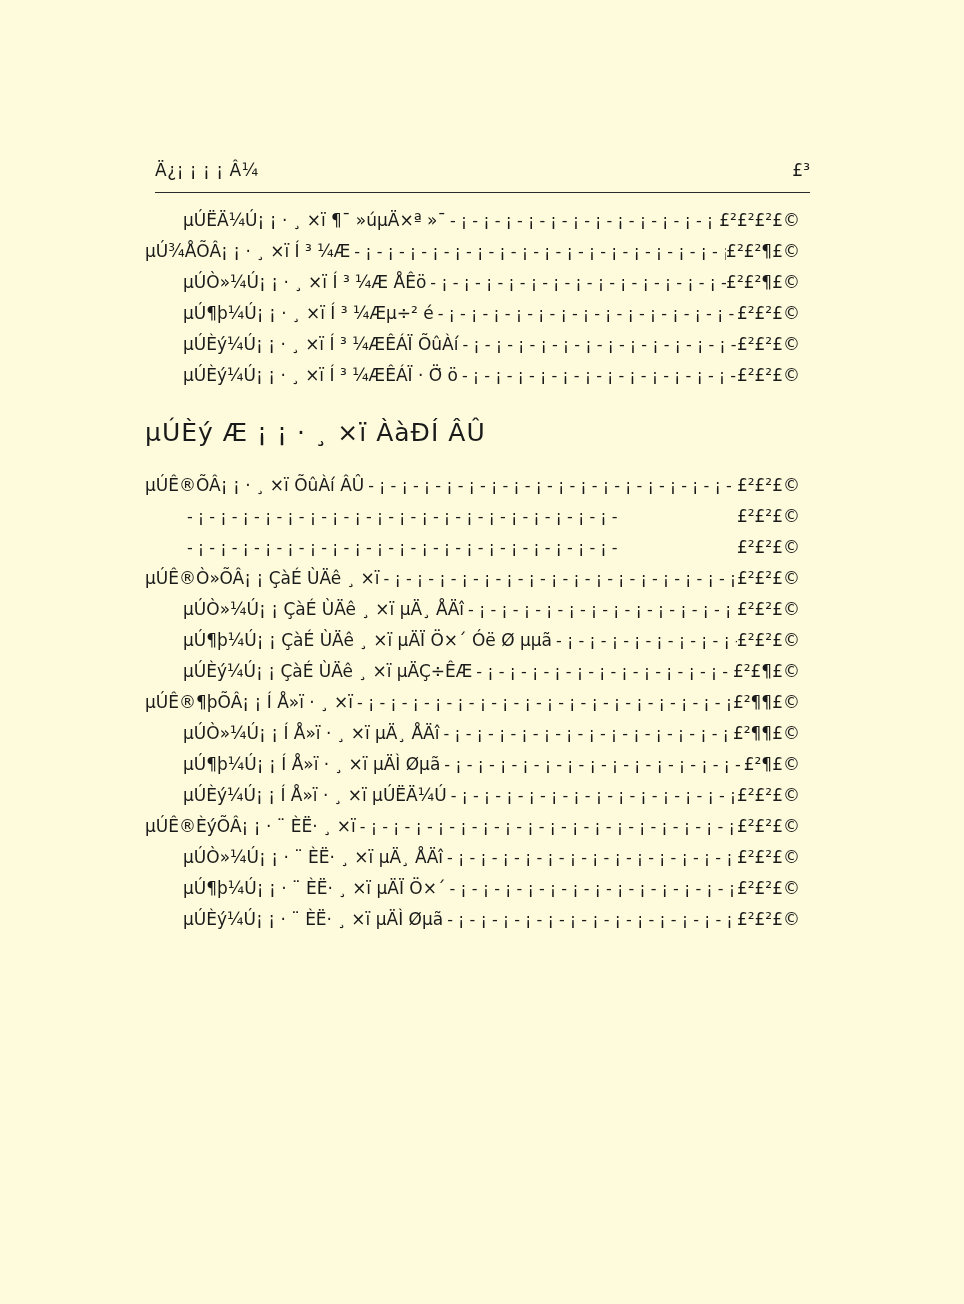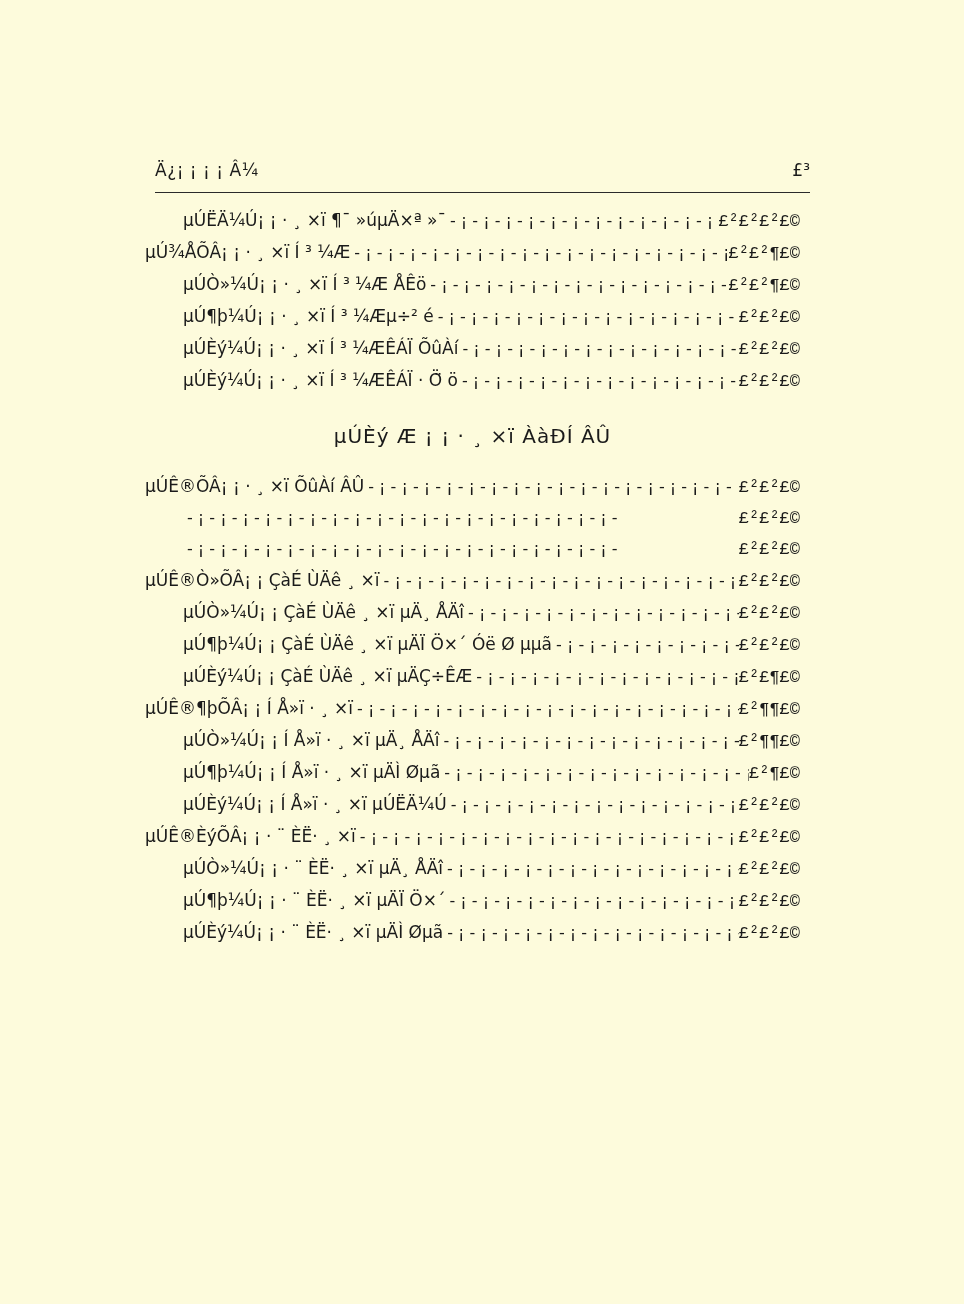--- a/index.html
+++ b/index.html
@@ -75,25 +75,23 @@
     overflow: hidden;
     white-space: nowrap;
     font-size: 16px;
     padding: 0 4px;
     letter-spacing: 0px;
     min-width: 20px;
   }
   .entry-page {
     flex: 0 0 auto;
     font-size: 17px;
-    font-family: Liberation Mono, monospace;
   }
   .section-heading {
-    text-align: center;
-    font-size: 20px;
+    font-size: 25px;
     margin: 34px 0 30px 0;
     letter-spacing: 1px;
   }
 </style>
 </head>
 <body>
 
 <div class="page">
 
   <div class="header">

